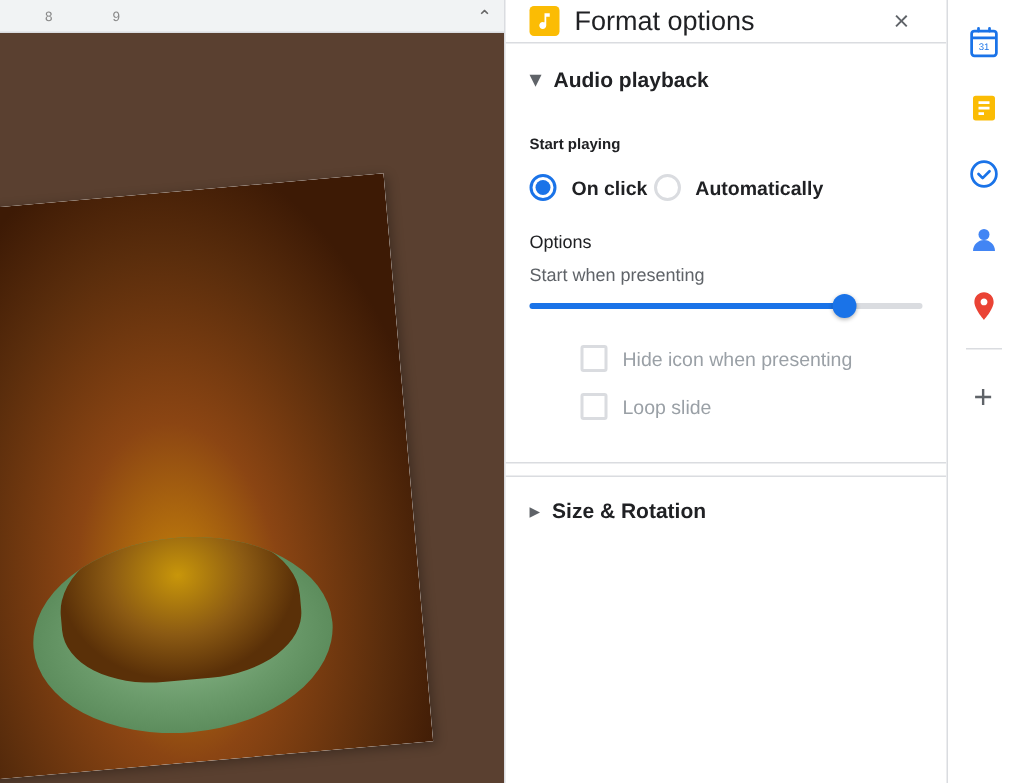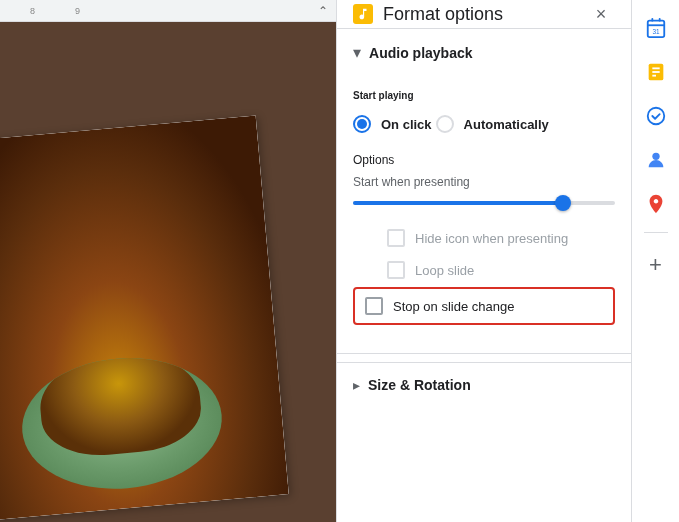--- a/index.html
+++ b/index.html
@@ -416,24 +416,20 @@
       <label class="checkbox-item">
         <div class="checkbox-box" style="border-color:#dadce0;"></div>
         <span class="checkbox-label">Hide icon when presenting</span>
       </label>
       <label class="checkbox-item">
         <div class="checkbox-box" style="border-color:#dadce0;"></div>
         <span class="checkbox-label">Loop slide</span>
       </label>
     </div>
 
-    <div class="checkbox-highlighted">
-      <div class="checkbox-box" style="border-color:#9aa0a6;"></div>
-      <span class="checkbox-label active">Stop on slide change</span>
-    </div>
   </div>
 
   <div class="divider"></div>
 
   <div class="collapsed-section">
     <span class="collapsed-chevron">▸</span>
     <span class="section-title">Size &amp; Rotation</span>
   </div>
 </div>
 

